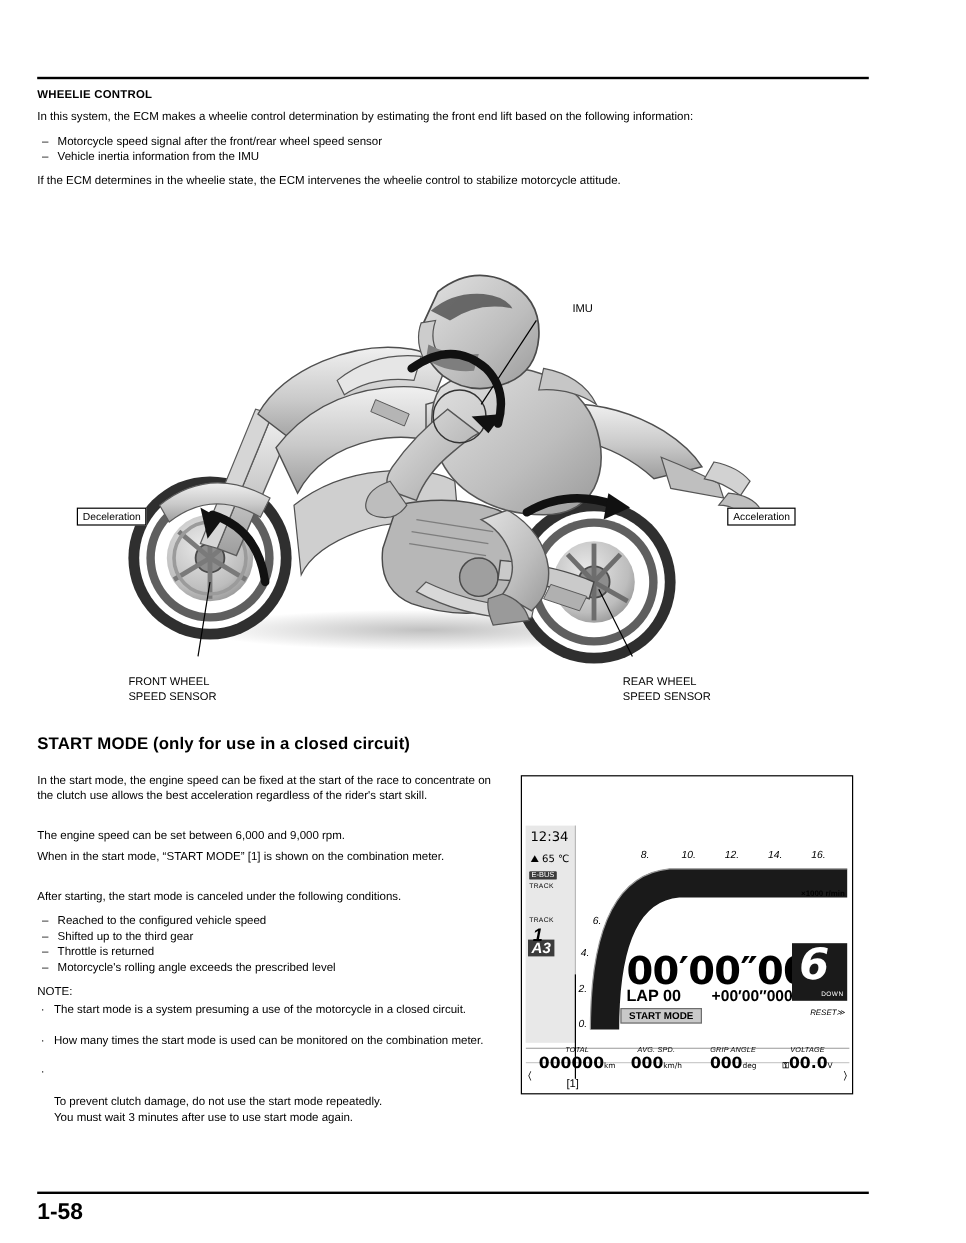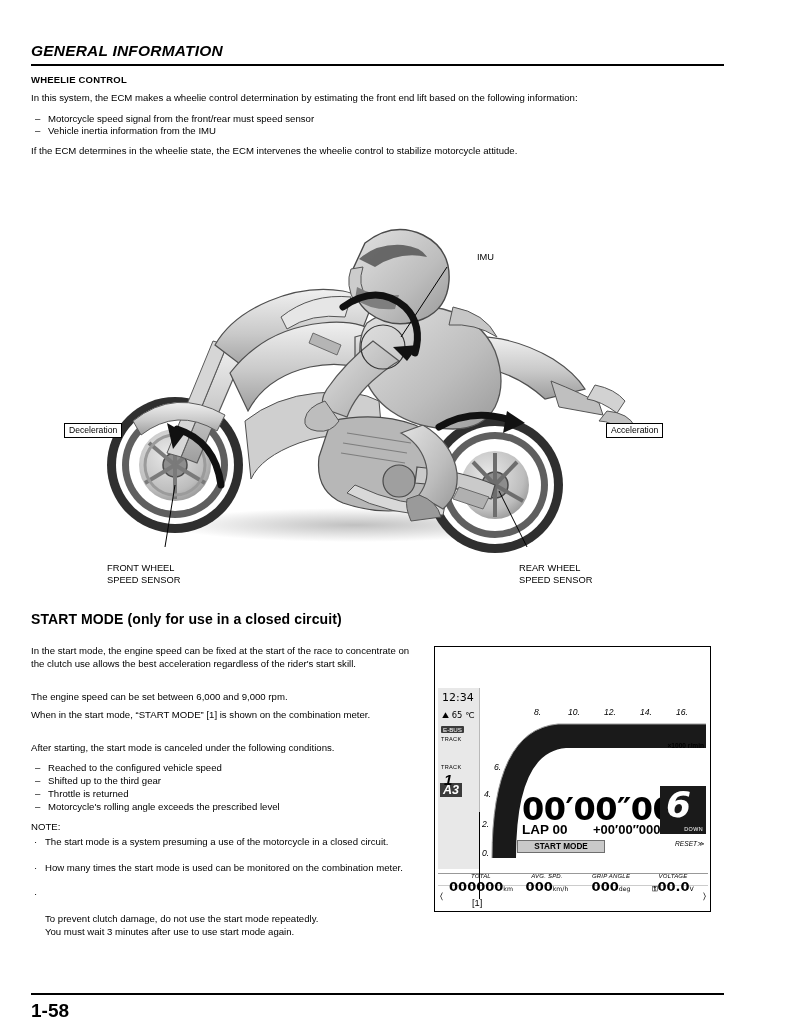--- a/index.html
+++ b/index.html
@@ -260,21 +260,21 @@
     position: absolute;
     right: 3px;
     bottom: 2px;
     font-size: 5.4px;
     letter-spacing: 0.4px;
   }
   .startmode-badge {
     position: absolute;
     left: 79px;
     top: 152px;
-    width: 88px;
+    width: 68px;
     height: 13px;
     background: #c9c9c9;
     border: 1px solid #6e6e6e;
     box-sizing: border-box;
     font-size: 8.2px;
     font-weight: bold;
     text-align: center;
     line-height: 12px;
   }
   .reset-label {
@@ -339,30 +339,29 @@
     font-size: 19px;
     font-weight: bold;
   }
   svg { display: block; }
 </style>
 </head>
 <body>
 
 <div class="page">
 
-  <div class="header-title">GENERAL INFORMATION</div>
   <div class="header-rule"></div>
 
   <div class="sec-title" style="left:31px; top:74px;">WHEELIE CONTROL</div>
 
   <div class="para" style="left:31px; top:92px; width:680px;">In this system, the ECM makes a wheelie control determination by estimating the front end lift based on the following information:</div>
 
   <div class="dash-item" style="left:48px; top:113px; width:640px;">
     <span class="dash">–</span>
-    <span>Motorcycle speed signal from the front/rear must speed sensor</span>
+    <span>Motorcycle speed signal after the front/rear wheel speed sensor</span>
   </div>
   <div class="dash-item" style="left:48px; top:125px; width:640px;">
     <span class="dash">–</span>
     <span>Vehicle inertia information from the IMU</span>
   </div>
 
   <div class="para" style="left:31px; top:145px; width:680px;">If the ECM determines in the wheelie state, the ECM intervenes the wheelie control to stabilize motorcycle attitude.</div>
 
   <div class="illus">
     <svg width="640" height="370" viewBox="0 0 640 370">

